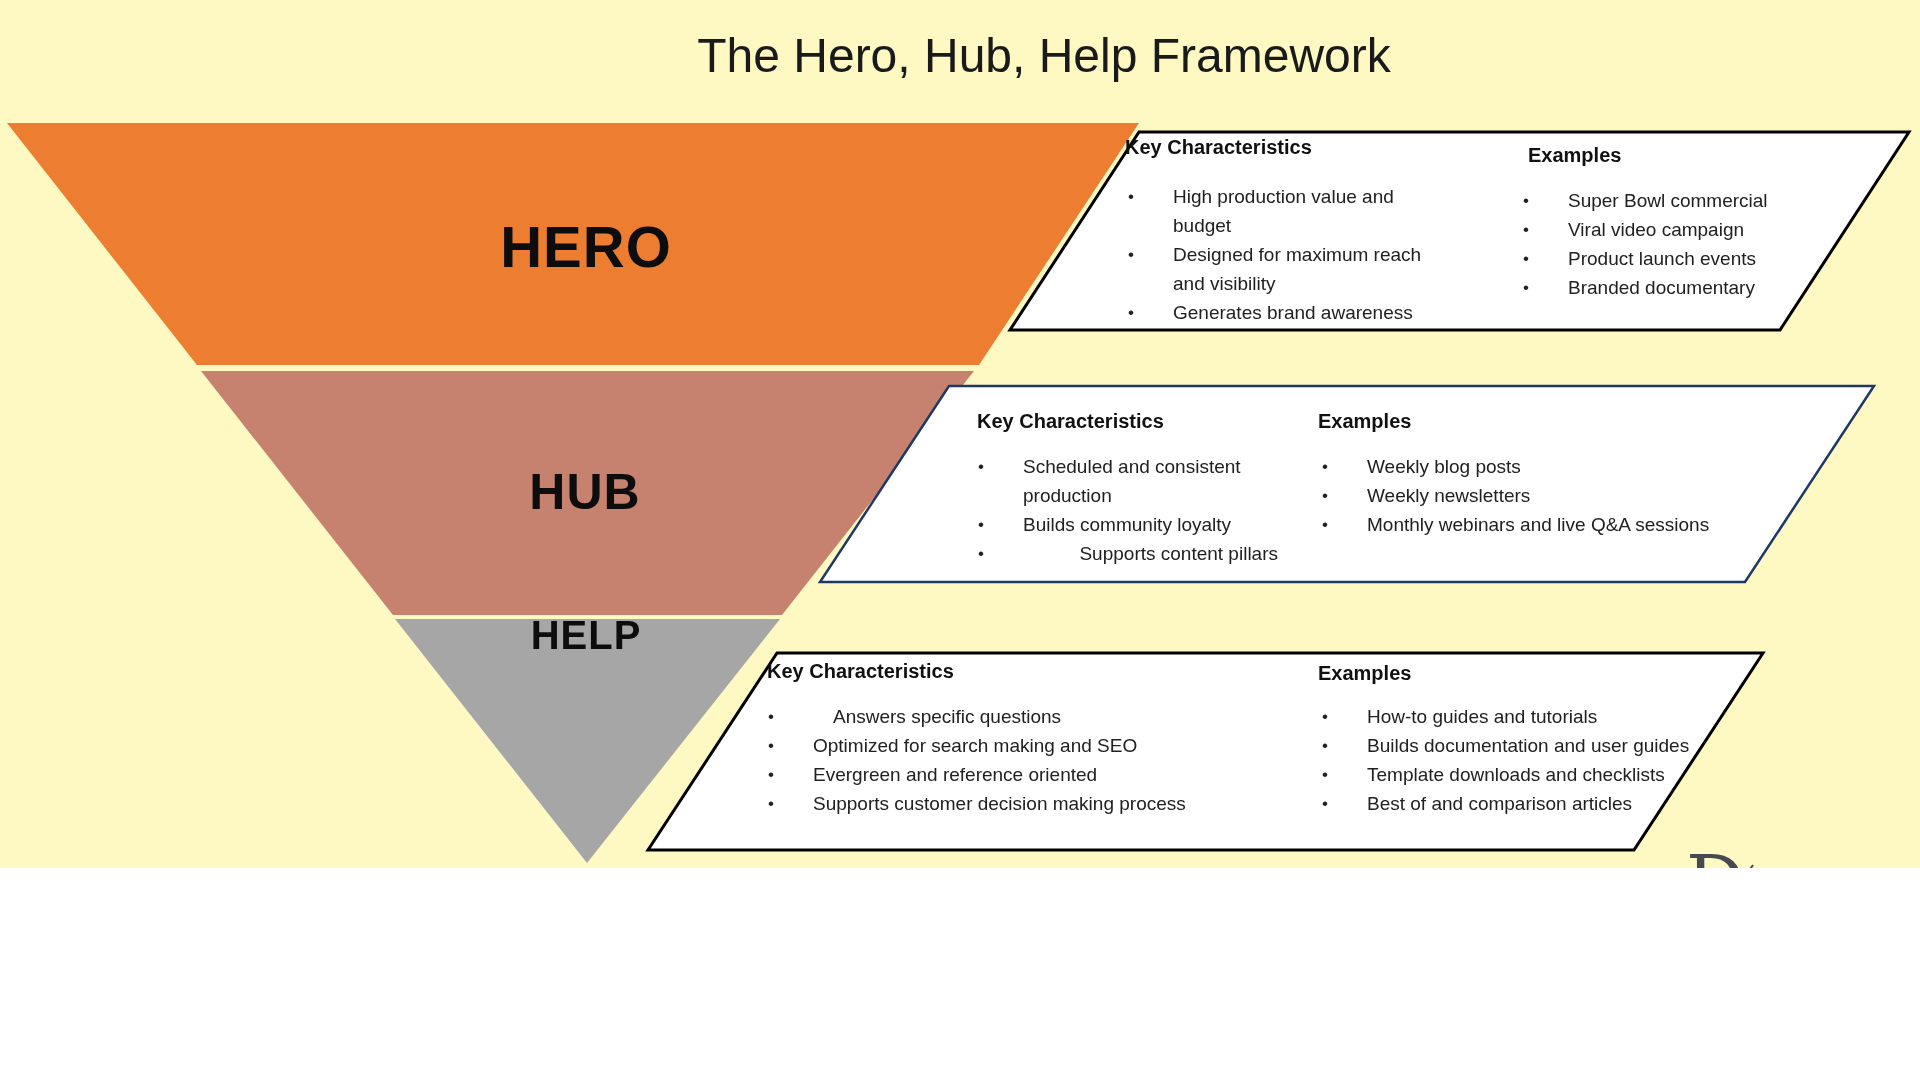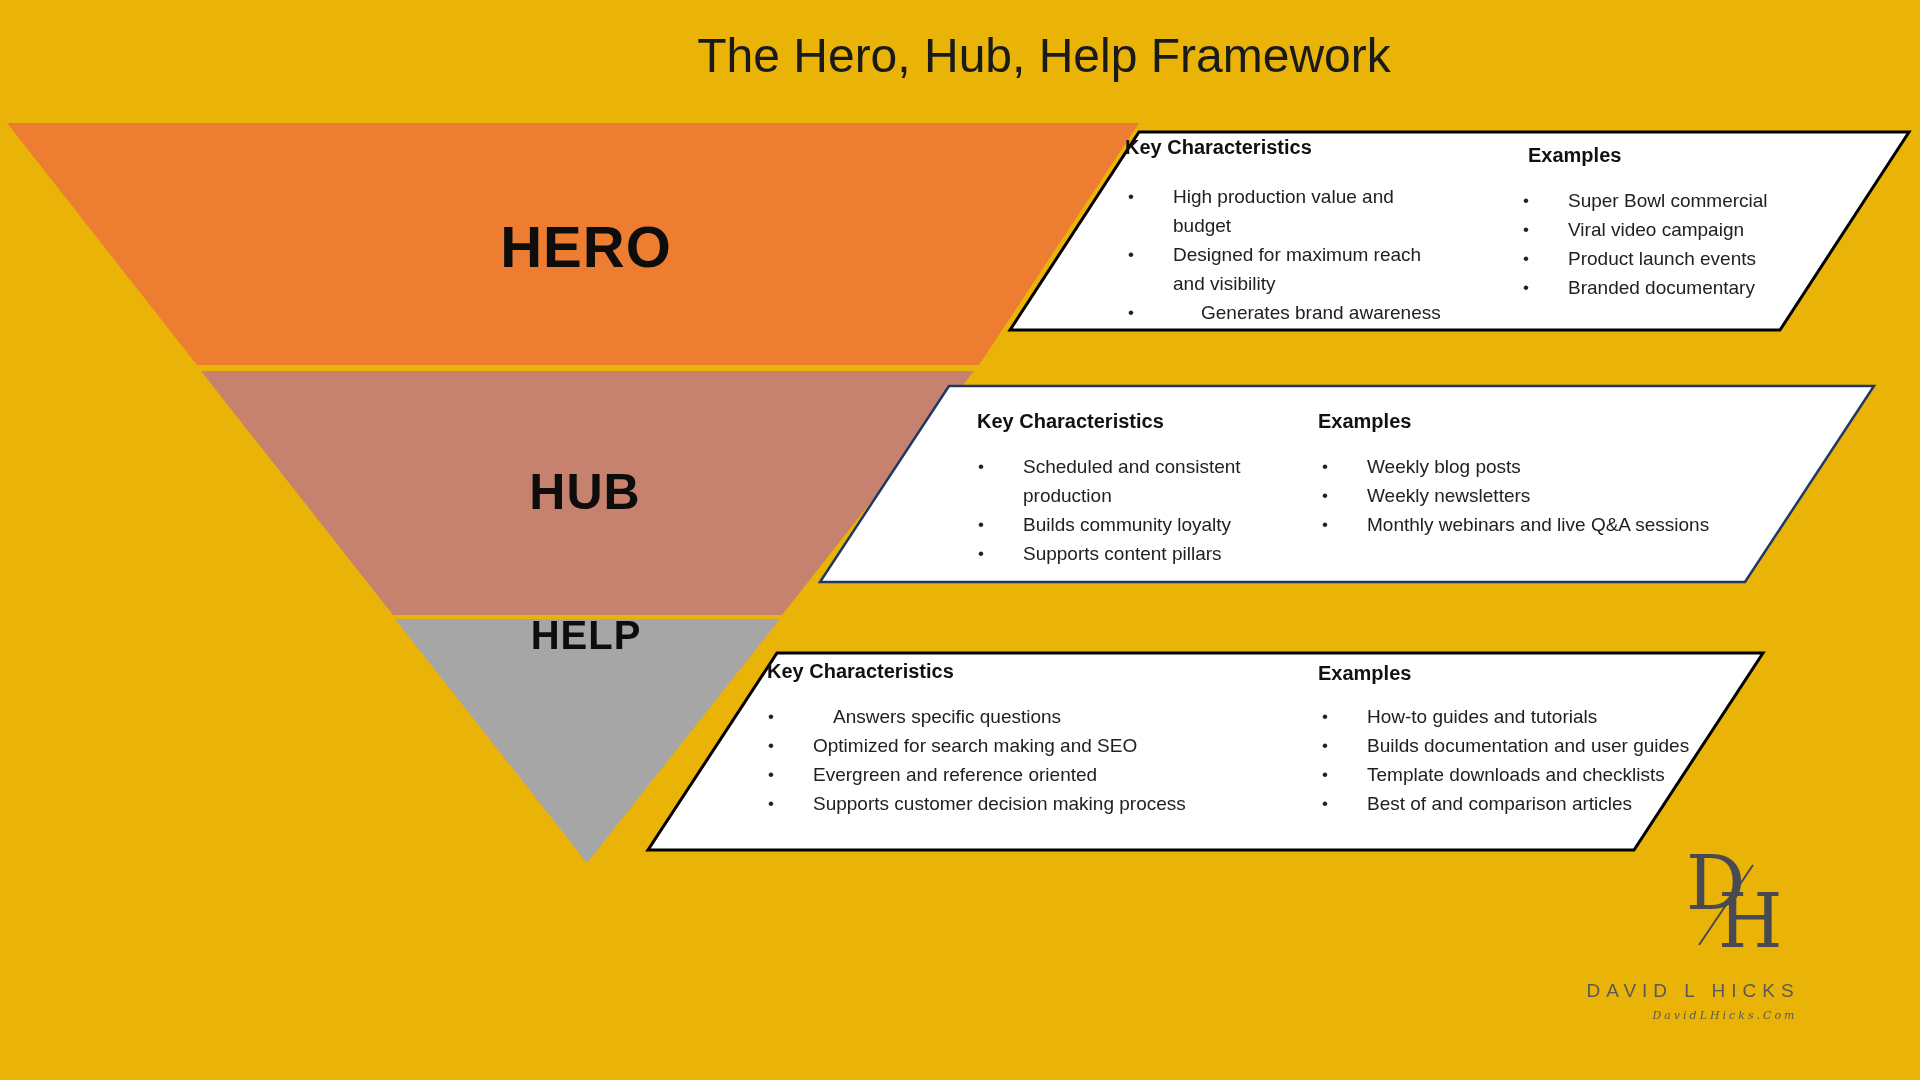--- a/index.html
+++ b/index.html
@@ -1,16 +1,16 @@
 <!DOCTYPE html>
 <html><head>
 <meta charset="utf-8">
 <style>
   html,body{margin:0;padding:0;background:#ffffff;}
-  .canvas{position:relative;width:1920px;height:1080px;background:#eab308;overflow:hidden;
+  .canvas{position:relative;width:1920px;height:868px;background:#fef9c3;overflow:hidden;
           font-family:"Liberation Sans",sans-serif;text-decoration:underline;}
   .page-title{position:absolute;left:1044px;top:28px;transform:translateX(-50%);
               font-size:48px;font-weight:400;color:#1a1a1a;white-space:nowrap;}
   svg.layer{position:absolute;left:0;top:0;}
   .tier-label{position:absolute;transform:translate(-50%,-50%);font-weight:700;color:#0d0d0d;
               white-space:nowrap;letter-spacing:1px;}
   .panel-heading{position:absolute;font-size:20px;font-weight:700;color:#111;white-space:nowrap;}
   .blist{position:absolute;font-size:19px;color:#212121;}
   .li{display:flex;align-items:flex-start;line-height:29px;}
   .dot{flex:none;width:45px;font-size:17px;}
@@ -50,21 +50,21 @@
     <div class="li">
       <span class="dot">•</span>
       <span class="li-text" style="width:255px;">High production value and budget</span>
       </div>
     <div class="li">
       <span class="dot">•</span>
       <span class="li-text" style="width:255px;">Designed for maximum reach and visibility</span>
       </div>
     <div class="li">
       <span class="dot">•</span>
-      <span class="li-text" style="width:255px;margin-left:28px;">Generates brand awareness</span>
+      <span class="li-text" style="width:255px;">Generates brand awareness</span>
       </div>
   </div>
   <div class="panel-heading" style="left:1528px;top:144px;">Examples</div>
   <div class="blist" style="left:1523px;top:186px;">
     <div class="li">
       <span class="dot">•</span>
       <span class="li-text" style="width:290px;">Super Bowl commercial</span>
       </div>
     <div class="li">
       <span class="dot">•</span>
@@ -85,21 +85,21 @@
     <div class="li">
       <span class="dot">•</span>
       <span class="li-text" style="width:255px;">Scheduled and consistent production</span>
       </div>
     <div class="li">
       <span class="dot">•</span>
       <span class="li-text" style="width:255px;">Builds community loyalty</span>
       </div>
     <div class="li">
       <span class="dot">•</span>
-      <span class="li-text" style="width:255px;">Supports content pillars</span>
+      <span class="li-text" style="width:255px;text-align:right;">Supports content pillars</span>
       </div>
   </div>
   <div class="panel-heading" style="left:1318px;top:410px;">Examples</div>
   <div class="blist" style="left:1322px;top:452px;">
     <div class="li">
       <span class="dot">•</span>
       <span class="li-text" style="width:440px;">Weekly blog posts</span>
       </div>
     <div class="li">
       <span class="dot">•</span>

